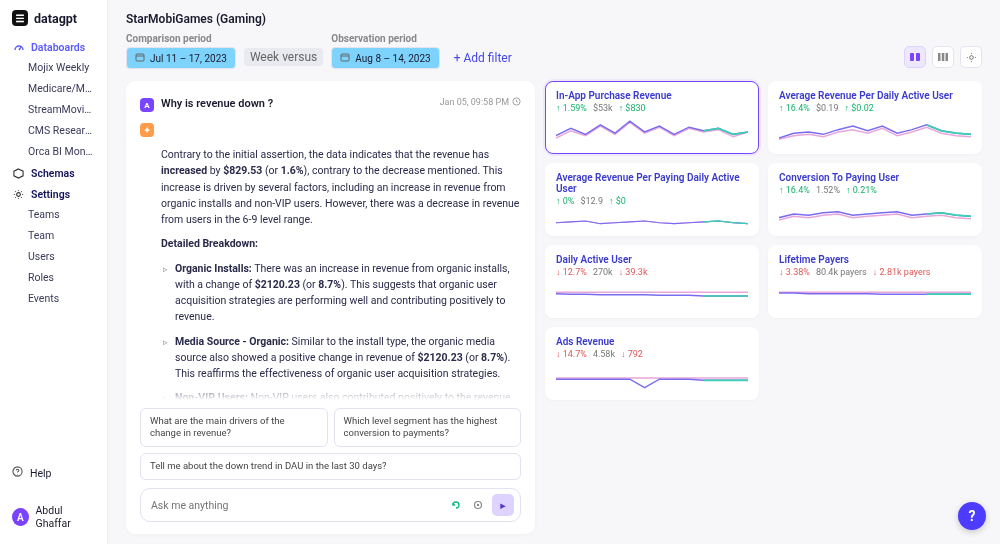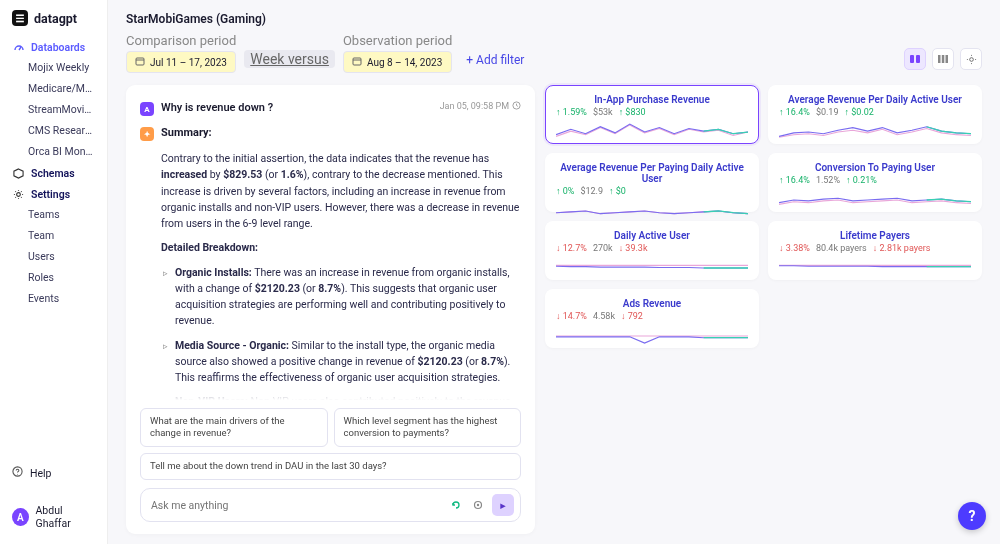--- a/index.html
+++ b/index.html
@@ -15,23 +15,23 @@
 .side-hdr.active { color:#5b5bff; }
 .side-hdr.active .i svg path, .side-hdr.active .i svg rect, .side-hdr.active .i svg circle { stroke:#5b5bff; }
 .side-spacer { flex:1; }
 .side-ft { padding:6px 12px; display:flex; align-items:center; gap:7px;margin-top:12px; }
 .avatar { width:18px; height:18px; border-radius:50%; background:#7a44ff; color:#fff; font-size:10px; display:flex; align-items:center; justify-content:center; font-weight:600; }
 .side-ft .nm { font-size:10.5px; }
 .main { flex:1; min-width:0; display:flex; flex-direction:column; }
 .pagetitle { padding:12px 18px 3px; font-size:12px; font-weight:600; }
 .filter-row { display:flex; align-items:center; gap:8px; padding:4px 18px 6px; position:relative; }
 .fblk { display:flex; flex-direction:column; gap:3px; }
-.flbl { font-size:13px; color:#888; }
-.fpill { background:#fef9c3; border:1px solid #e4e4f0; border-radius:4px; padding:4px 8px; display:flex; align-items:center; gap:5px; font-size:10px; }
-.gray-pill { background:#e9e9f0; border-radius:4px; font-size:14px; padding:4px 6px; color:#666; line-height:10px; text-align:center; margin-top:11px;text-decoration:underline; }
+.flbl { font-size:10px; color:#888;font-weight:bold; }
+.fpill { background:#7dd3fc; border:1px solid #e4e4f0; border-radius:4px; padding:4px 8px; display:flex; align-items:center; gap:5px; font-size:10px; }
+.gray-pill { background:#e9e9f0; border-radius:4px; font-size:12px; padding:4px 6px; color:#666; line-height:10px; text-align:center; margin-top:11px; }
 .addfilter { color:#4747e6; font-size:12px; cursor:pointer; margin-top:13px;margin-left:6px; }
 .action-icons { margin-left:auto; display:flex; gap:6px; margin-top:12px;}
 .iconsq { width:22px; height:22px; border-radius:5px; background:#fff; border:1px solid #e4e4f0; display:flex; align-items:center; justify-content:center; cursor:pointer; }
 .iconsq.active { background:#ede7ff; border-color:#ded2ff; }
 .content { display:flex; gap:10px; padding:6px 18px 10px; flex:1; min-height:0; }
 .chatcol { width:409px; min-width:409px; background:#fff; border-radius:9px; box-shadow:0 1px 4px rgba(0,0,0,0.03); display:flex; flex-direction:column; padding:16px 14px 12px; position:relative; }
 .chat-scroll { flex:1; overflow:hidden; min-height:0; position:relative; }
 .urow { display:flex; align-items:flex-start; gap:7px; margin-bottom:10px; }
 .ubadge { width:14px; height:14px; border-radius:4px; display:flex; align-items:center; justify-content:center; font-size:8px; font-weight:700; color:#fff; flex-shrink:0; margin-top:1px;}
 .ubadge.A { background:#7a44ff; }
@@ -46,21 +46,21 @@
 .summary-body li::before { content:"▹"; position:absolute; left:-12px; color:#888; font-size:9px; top:2px;}
 .chat-fade { position:absolute; bottom:0; left:0; right:0; height:18px; background:linear-gradient(to top, #fff, transparent); pointer-events:none; }
 .suggs { display:flex; gap:6px; flex-wrap:wrap; margin:8px 0 8px; }
 .sugg { border:1px solid #e2e2f0; border-radius:6px; padding:6px 9px; font-size:9.5px; color:#444; cursor:pointer; flex:1; min-width:45%; line-height:1.35; }
 .ask { display:flex; align-items:center; gap:6px; border:1px solid #e2e2f0; border-radius:10px; padding:5px 6px 5px 10px; }
 .ask input { flex:1; border:none; outline:none; font-size:10.5px; color:#888; background:transparent; }
 .ask .circle-icn { width:16px; height:16px; border-radius:50%; display:flex; align-items:center; justify-content:center; font-size:9px; color:#10b981; cursor:pointer;}
 .sendbtn { width:22px; height:22px; border-radius:5px; background:#ded2ff; color:#5935c9; display:flex; align-items:center; justify-content:center; font-size:11px; cursor:pointer;}
 .cardscol { flex:1; min-width:0; }
 .cardgrid { display:grid; grid-template-columns:1fr 1fr; gap:9px; }
-.card { background:#fff; border-radius:8px; padding:8px 10px 6px; border:1px solid transparent; box-shadow:0 1px 3px rgba(0,0,0,0.03); cursor:pointer; height:59px; display:flex; flex-direction:column;text-align:center;}
+.card { background:#fff; border-radius:8px; padding:8px 10px 6px; border:1px solid transparent; box-shadow:0 1px 3px rgba(0,0,0,0.03); cursor:pointer; height:73px; display:flex; flex-direction:column;}
 .card.selected { border:1.5px solid #7a44ff; box-shadow:0 0 0 2px rgba(122,68,255,0.08);}
 .card .title { font-size:10px; color:#3a3acc; font-weight:600; margin-bottom:2px; }
 .card .stats { display:flex; gap:6px; font-size:9px; align-items:center; margin-bottom:4px; flex-wrap:wrap;}
 .up { color:#17b26a; }
 .down { color:#e05656; }
 .val { color:#777; }
 .val2 { color:#17b26a; }
 .spark { flex:1; position:relative; min-height:22px;}
 .fab { position:fixed; right:14px; bottom:14px; width:28px; height:28px; border-radius:50%; background:#4d3bff; color:#fff; display:flex; align-items:center; justify-content:center; font-weight:700; font-size:14px; box-shadow:0 2px 6px rgba(0,0,0,0.2); cursor:pointer;}
 .card.single { grid-column:1/2; }
@@ -188,21 +188,20 @@
            <span class="ts">
              <span>Jan 05, 09:58 PM</span>
              <svg width="9" height="9" viewBox="0 0 10 10" fill="none">
                   <circle cx="5" cy="5" r="4" stroke="#999"></circle>
                   <path d="M5 3v2l1.5 1" stroke="#999"></path>
                 </svg>
            </span>
          </div>
          <div class="urow">
            <div class="ubadge S">✦</div>
-           <span class="uq" style="font-weight:700">Summary:</span>
          </div>
          <div class="summary-body">
            <p><span>Contrary to the initial assertion, the data indicates that the revenue has </span><b>increased</b><span> by </span><b>$829.53</b><span> (or </span><b>1.6%</b><span>), contrary to the decrease mentioned. This increase is driven by several factors, including an increase in revenue from organic installs and non-VIP users. However, there was a decrease in revenue from users in the 6-9 level range.</span></p>
            <p><b>Detailed Breakdown:</b></p>
            <ul>
              <li><b>Organic Installs:</b><span> There was an increase in revenue from organic installs, with a change of </span><b>$2120.23</b><span> (or </span><b>8.7%</b><span>). This suggests that organic user acquisition strategies are performing well and contributing positively to revenue.</span></li>
              <li><b>Media Source - Organic:</b><span> Similar to the install type, the organic media source also showed a positive change in revenue of </span><b>$2120.23</b><span> (or </span><b>8.7%</b><span>). This reaffirms the effectiveness of organic user acquisition strategies.</span></li>
              <li><b>Non-VIP Users:</b><span> Non-VIP users also contributed positively to the revenue, with an increase of </span></li>
 
            </ul>

